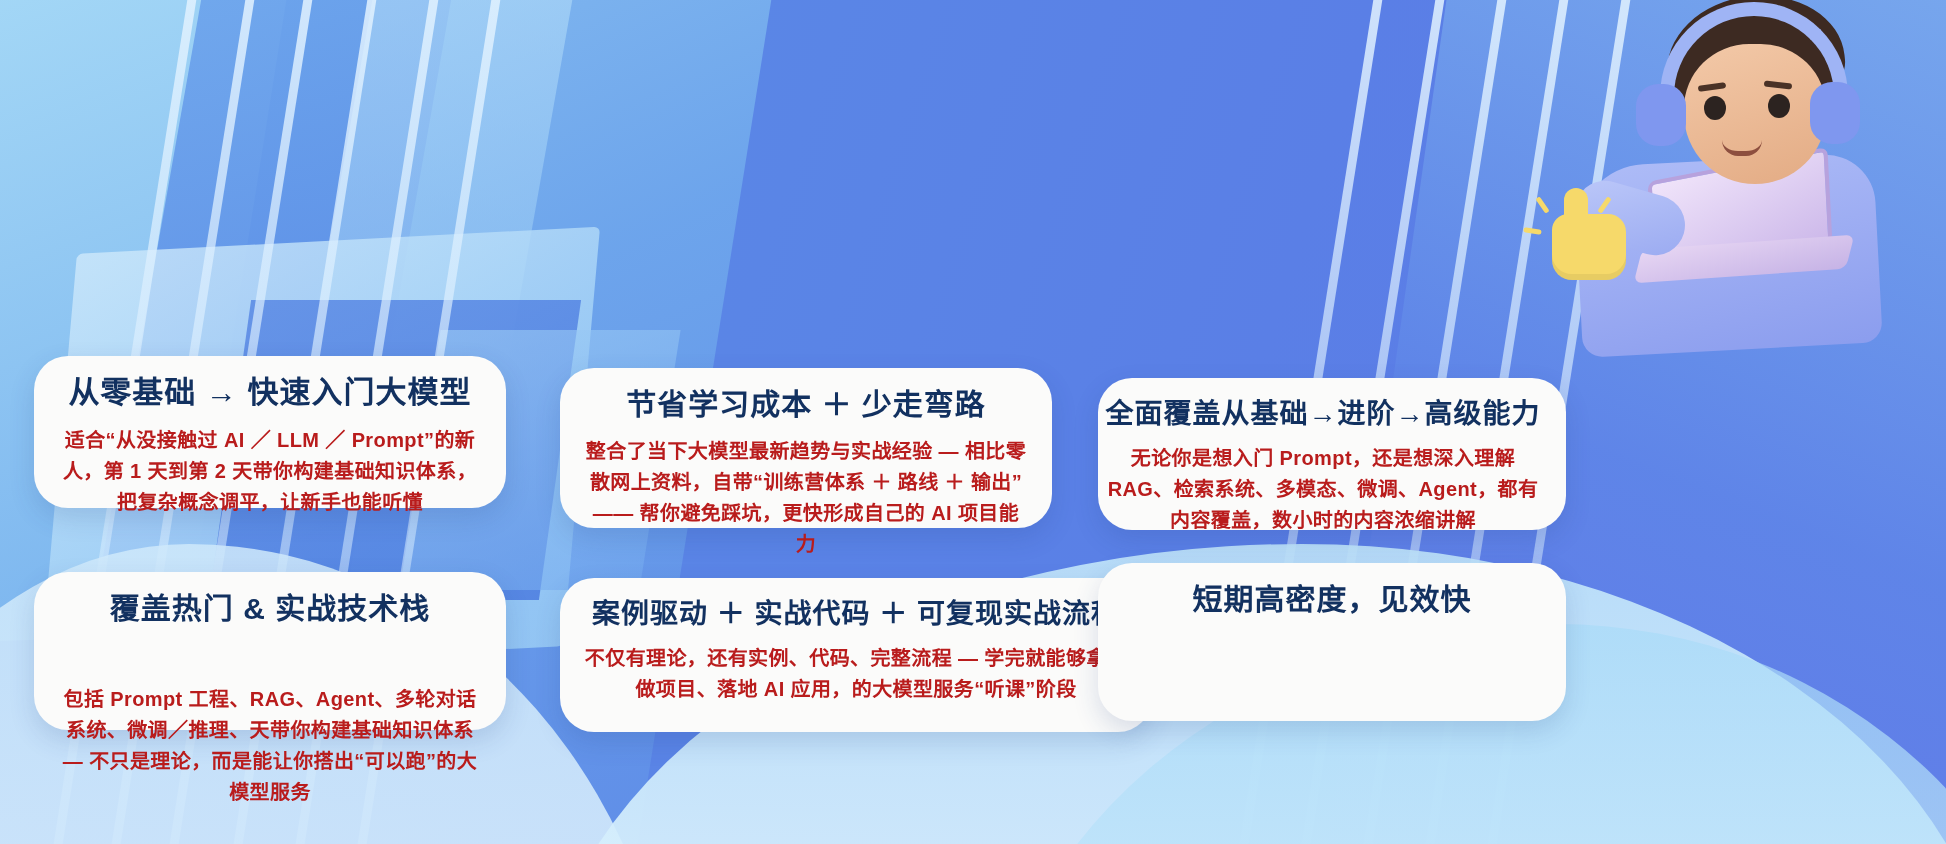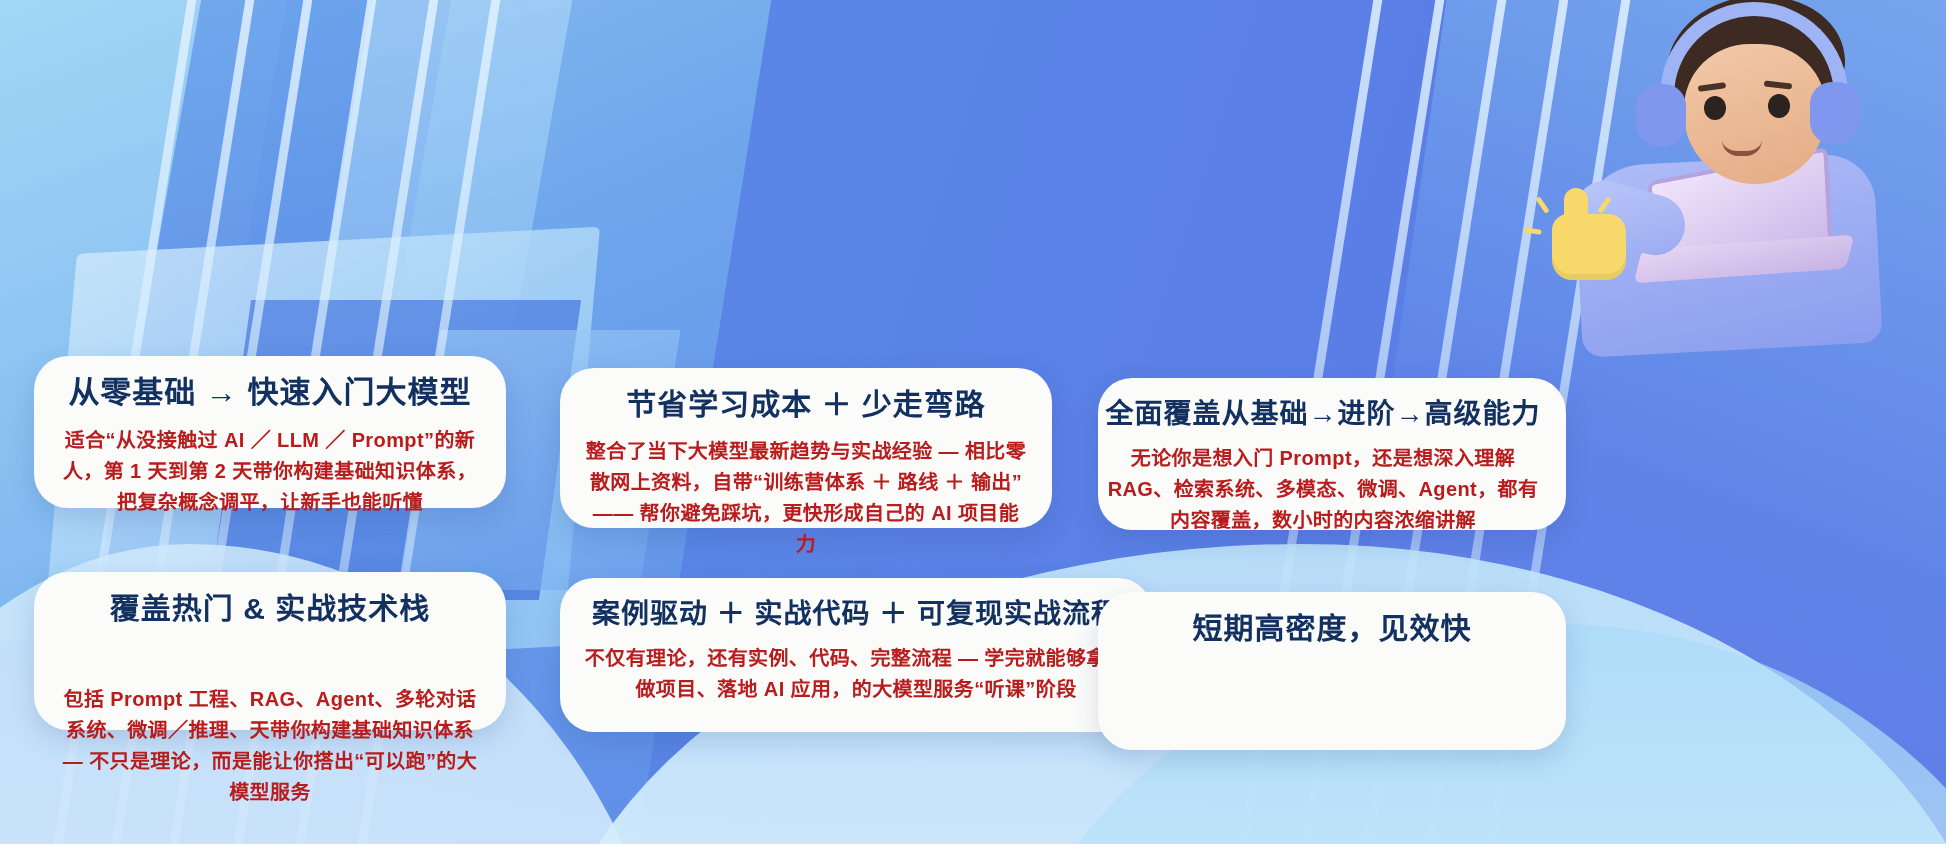--- a/index.html
+++ b/index.html
@@ -195,21 +195,21 @@
     letter-spacing:.4px;
   }
 
   
   .card.c1{left:34px;  top:356px; width:472px; height:152px;}
   .card.c2{left:560px; top:368px; width:492px; height:160px;}
   .card.c3{left:1098px;top:378px; width:468px; height:152px;padding-left:6px;}
   
   .card.c4{left:34px;  top:572px; width:472px; height:158px;gap:44px;}
   .card.c5{left:560px; top:578px; width:592px; height:154px;}
-  .card.c6{left:1098px;top:592px; width:468px; height:158px;}
+  .card.c6{left:1098px;top:563px; width:468px; height:158px;}
 
   .card.c3 .card-title,
   .card.c5 .card-title{font-size:28px;}
   .card.c1 .card-title{font-size:31px;}
 </style>
 </head>
 <body>
 
 <div class="banner">
 

